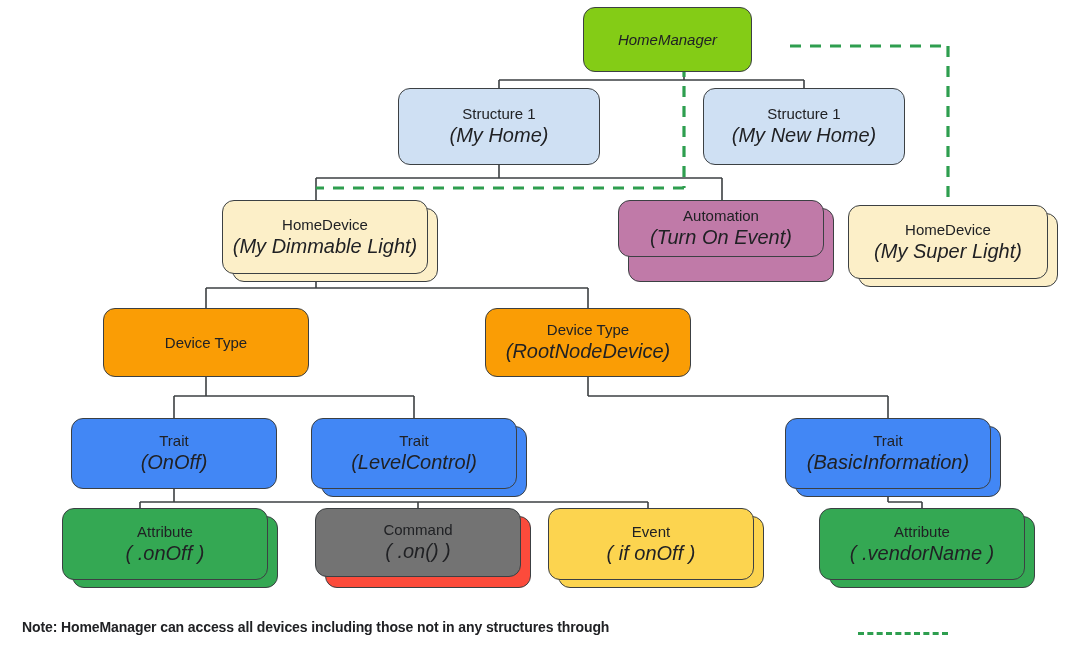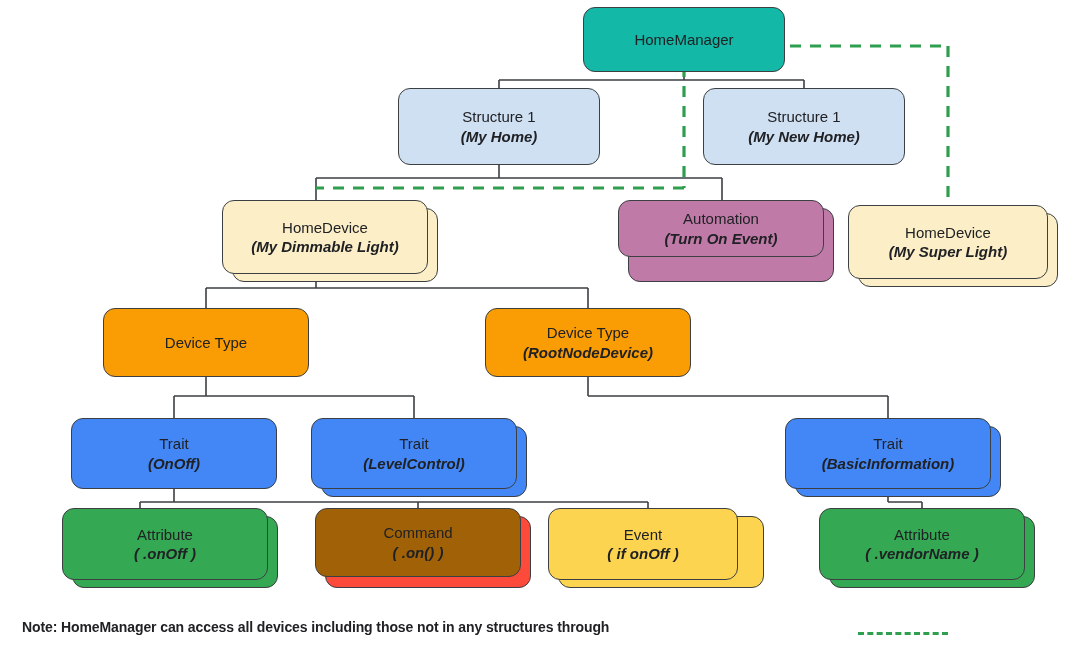--- a/index.html
+++ b/index.html
@@ -3,21 +3,21 @@
 <meta charset="utf-8">
 <style>
   html,body{margin:0;padding:0;background:#ffffff;}
   body{font-family:"Liberation Sans","DejaVu Sans",sans-serif;}
   #stage{position:relative;width:1072px;height:652px;background:#fff;overflow:hidden;}
   #wires{position:absolute;left:0;top:0;width:1072px;height:652px;}
   .node{position:absolute;box-sizing:border-box;border:1.6px solid #3c4043;border-radius:12px;
         display:flex;flex-direction:column;align-items:center;justify-content:center;
         color:#202124;line-height:1.28;text-align:center;z-index:5;}
   .node .l1{font-size:15px;}
-  .node .l2{font-size:15px;font-style:italic;font-weight:bold;}
+  .node .l2{font-size:20px;font-style:italic;}
   .stackback{position:absolute;box-sizing:border-box;border:1.6px solid #3c4043;border-radius:12px;z-index:3;}
   .note{position:absolute;left:22px;top:619px;font-size:14px;font-weight:bold;color:#202124;letter-spacing:-0.1px;}
   .noteline{position:absolute;left:858px;top:632px;width:90px;height:0;border-top:3px dashed #2e9e4f;}
 </style>
 </head>
 <body>
 
 <div id="stage">
 
   <svg id="wires" viewBox="0 0 1072 652">
@@ -36,21 +36,21 @@
       <path d="M174 489 L174 502 M140 502 L648 502 M140 502 L140 508 M418 502 L418 508 M648 502 L648 508"></path>
 
       <path d="M888 489 L888 502 M888 502 L922 502 M922 502 L922 508"></path>
     </g>
     <g fill="none" stroke="#2e9e4f" stroke-width="3.2" stroke-dasharray="11 9">
       <path d="M790 46 L948 46 M684 46 L684 188 M684 188 L316 188"></path>
       <path d="M948 46 L948 205"></path>
     </g>
   </svg>
 
-  <div class="node" style="left:583px;top:7px;width:202px;height:65px;background:#14b8a6;">
+  <div class="node" style="left:583px;top:7px;width:169px;height:65px;background:#84cc16;font-style:italic;">
     <div class="l1">HomeManager</div>
   </div>
 
   <div class="node" style="left:398px;top:88px;width:202px;height:77px;background:#cfe0f3;">
     <div class="l1">Structure 1</div>
     <div class="l2">(My Home)</div>
   </div>
 
   <div class="node" style="left:703px;top:88px;width:202px;height:77px;background:#cfe0f3;">
     <div class="l1">Structure 1</div>
@@ -101,27 +101,27 @@
     <div class="l2">(BasicInformation)</div>
   </div>
 
   <div class="stackback" style="left:72px;top:516px;width:206px;height:72px;background:#34a853;"></div>
   <div class="node" style="left:62px;top:508px;width:206px;height:72px;background:#34a853;">
     <div class="l1">Attribute</div>
     <div class="l2">( .onOff )</div>
   </div>
 
   <div class="stackback" style="left:325px;top:516px;width:206px;height:72px;background:#fc4b3b;"></div>
-  <div class="node" style="left:315px;top:508px;width:206px;height:69px;background:#a16207;">
+  <div class="node" style="left:315px;top:508px;width:206px;height:69px;background:#737373;">
     <div class="l1">Command</div>
     <div class="l2">( .on() )</div>
   </div>
 
   <div class="stackback" style="left:558px;top:516px;width:206px;height:72px;background:#fcd44f;"></div>
-  <div class="node" style="left:548px;top:508px;width:190px;height:72px;background:#fcd44f;">
+  <div class="node" style="left:548px;top:508px;width:206px;height:72px;background:#fcd44f;">
     <div class="l1">Event</div>
     <div class="l2">( if onOff )</div>
   </div>
 
   <div class="stackback" style="left:829px;top:516px;width:206px;height:72px;background:#34a853;"></div>
   <div class="node" style="left:819px;top:508px;width:206px;height:72px;background:#34a853;">
     <div class="l1">Attribute</div>
     <div class="l2">( .vendorName )</div>
   </div>
 

